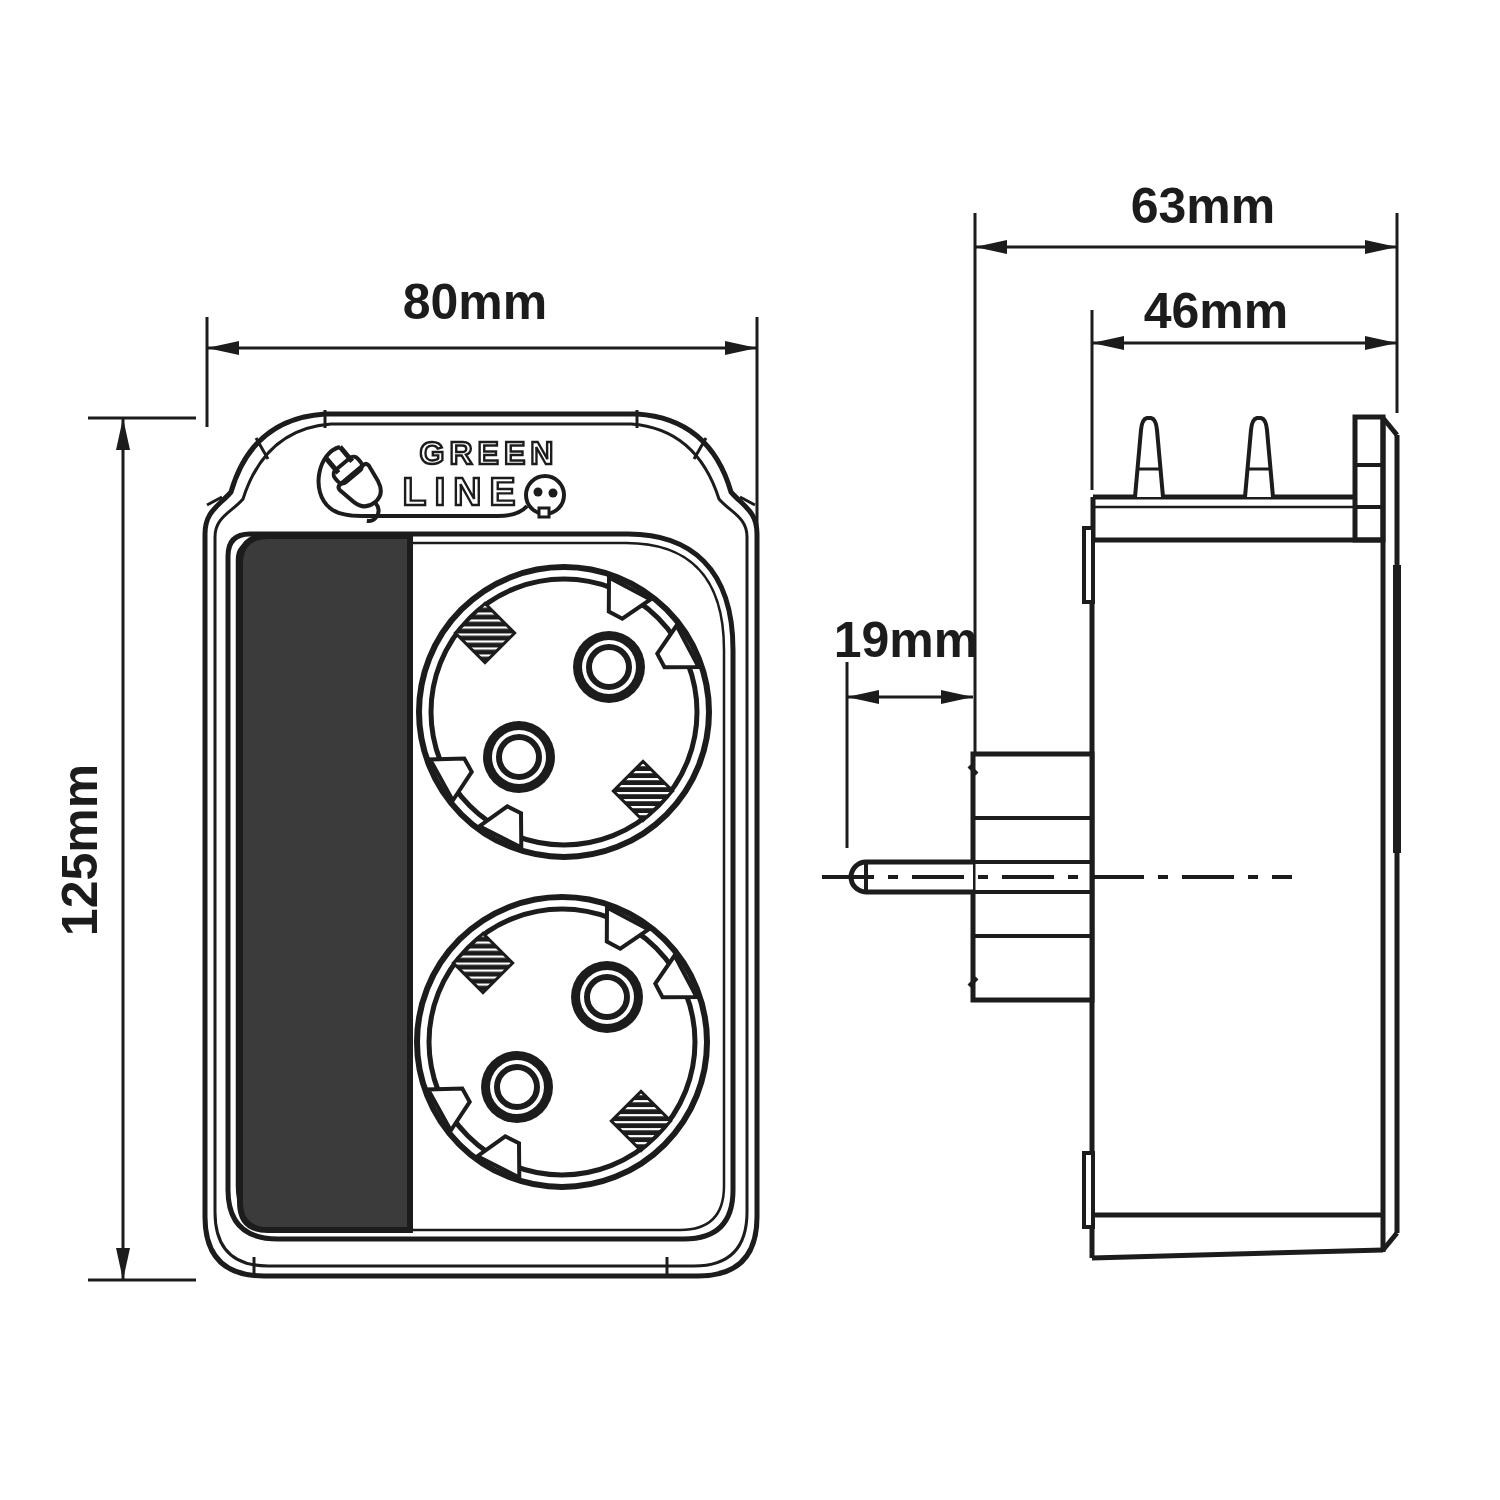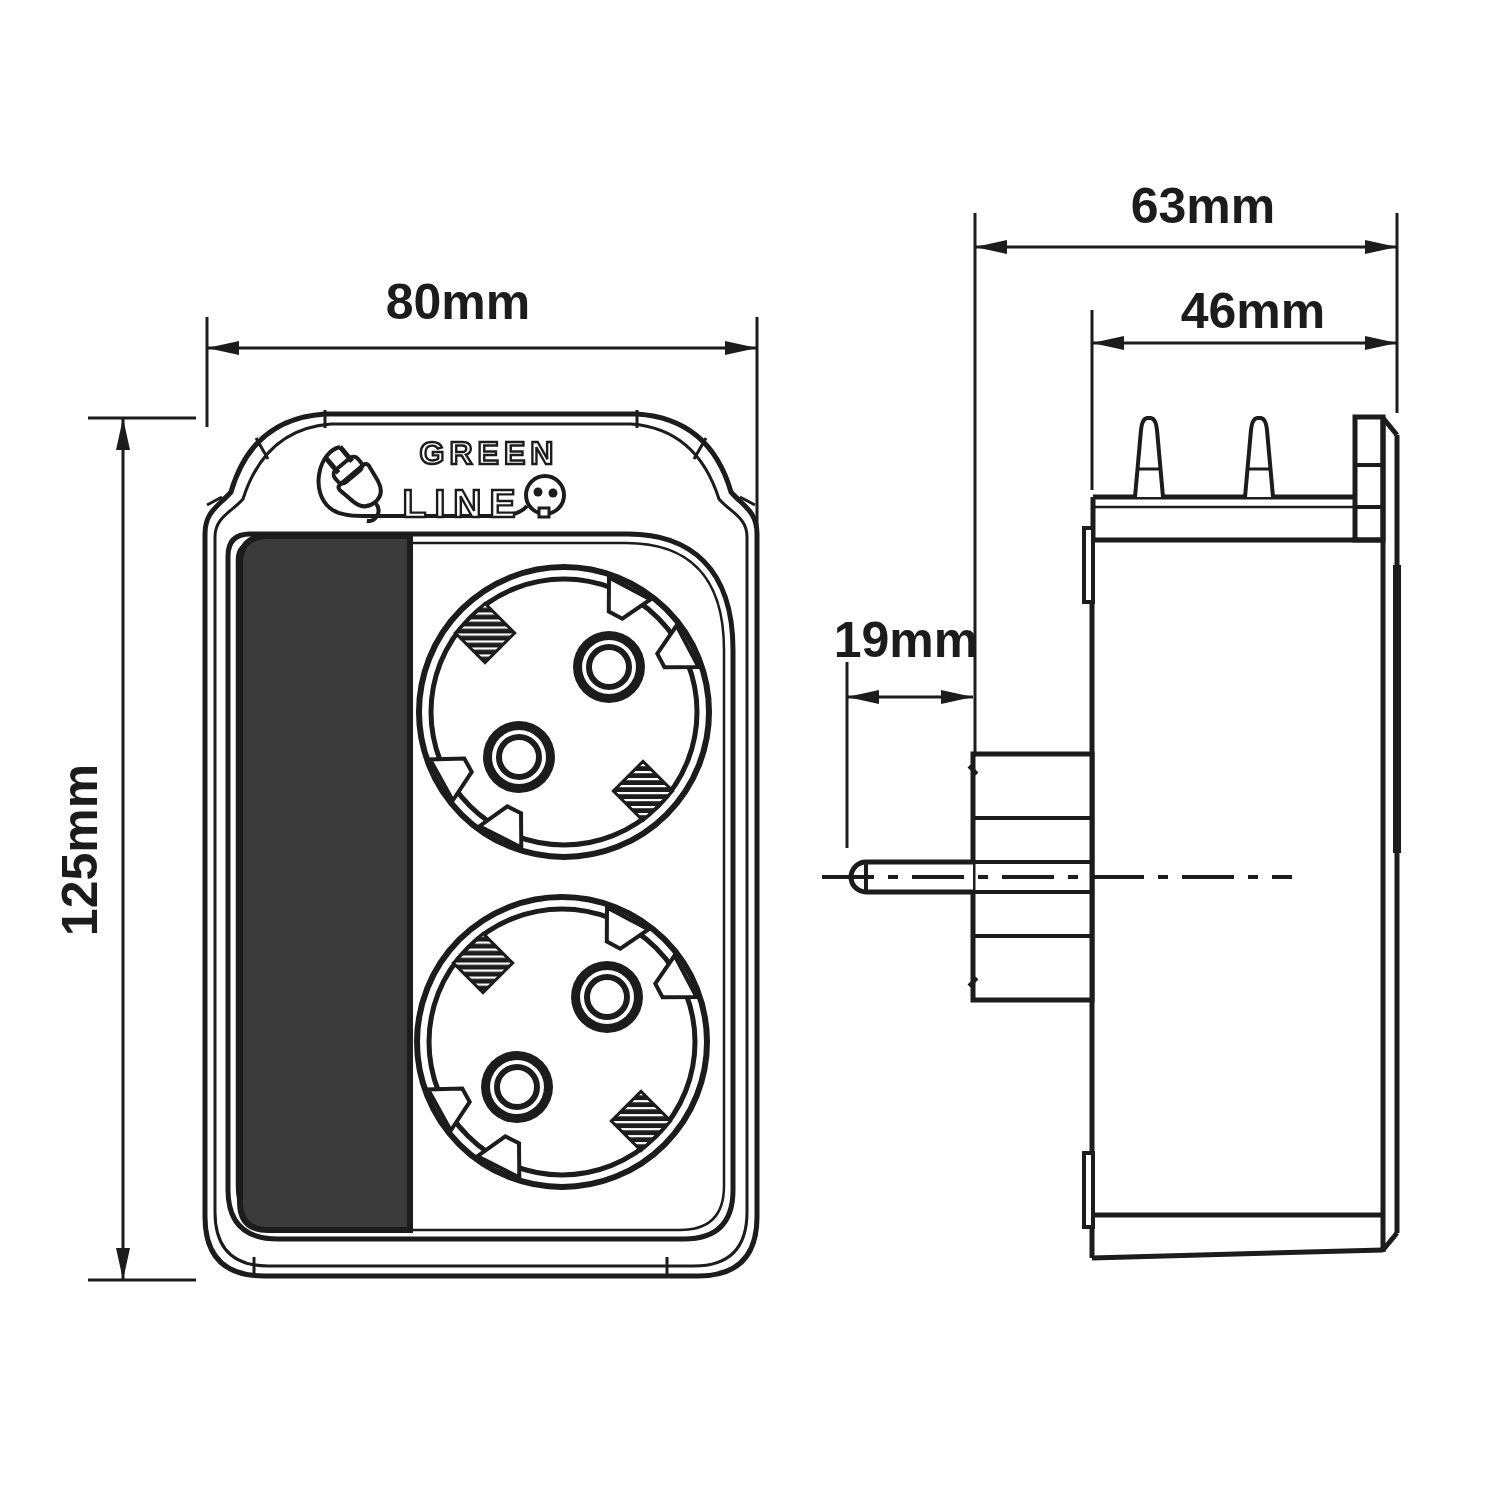--- a/index.html
+++ b/index.html
@@ -232,22 +232,22 @@
   </g>
 
   <g>
     <line class="ln s3" x1="847" y1="662" x2="847" y2="848"></line>
     <line class="ln s3" x1="847" y1="697" x2="973" y2="697"></line>
     <polygon class="fillln" points="847,697 879,690 879,704"></polygon>
     <polygon class="fillln" points="973,697 941,690 941,704"></polygon>
   </g>
 </svg>
 
-<div class="dimtxt" style="left:458px;top:302px;">80mm</div>
+<div class="dimtxt" style="left:475px;top:302px;">80mm</div>
 <div class="dimtxt vert" style="left:80px;top:850px;">125mm</div>
 <div class="dimtxt" style="left:1203px;top:206px;">63mm</div>
-<div class="dimtxt" style="left:1253px;top:311px;">46mm</div>
+<div class="dimtxt" style="left:1216px;top:311px;">46mm</div>
 <div class="dimtxt" style="left:906px;top:640px;">19mm</div>
 
 <div class="logo-word logo-green" style="left:489px;top:453px;">GREEN</div>
-<div class="logo-word logo-line" style="left:463px;top:492px;margin-top:12px;">LINE</div>
+<div class="logo-word logo-line" style="left:463px;top:492px;">LINE</div>
 
 </div>
 
 </body></html>

